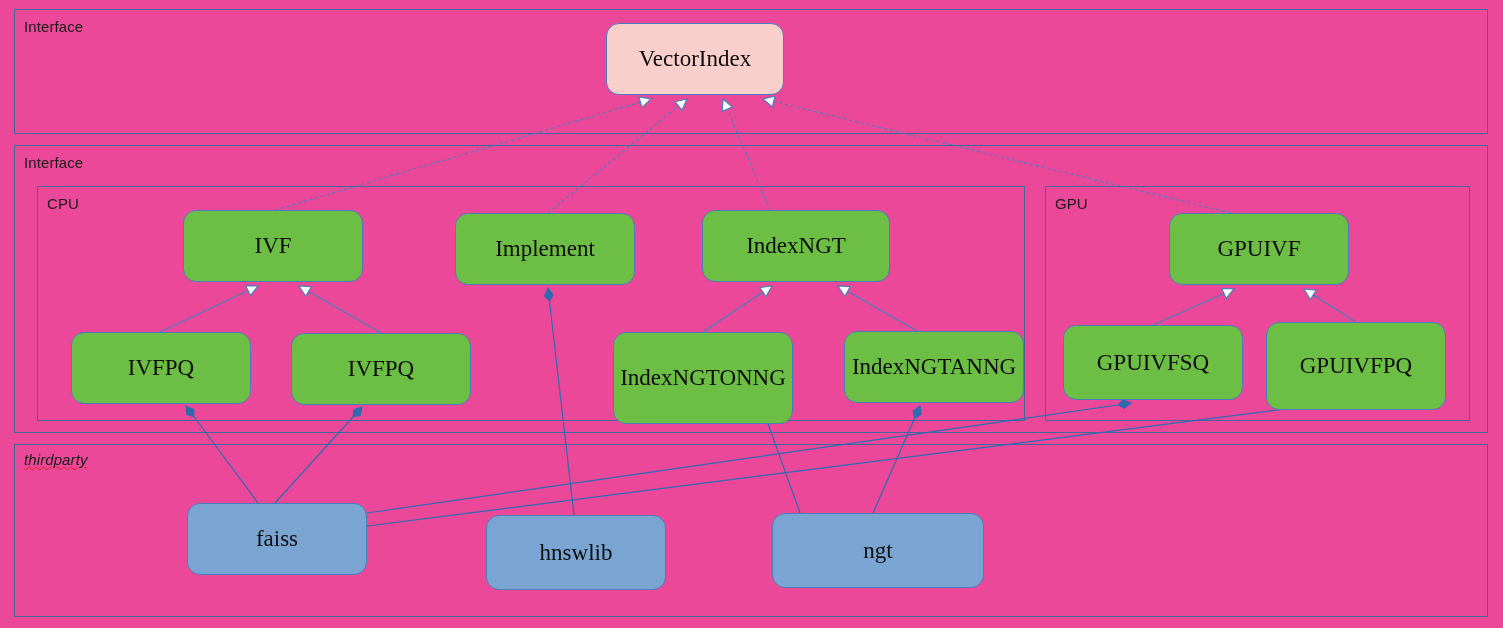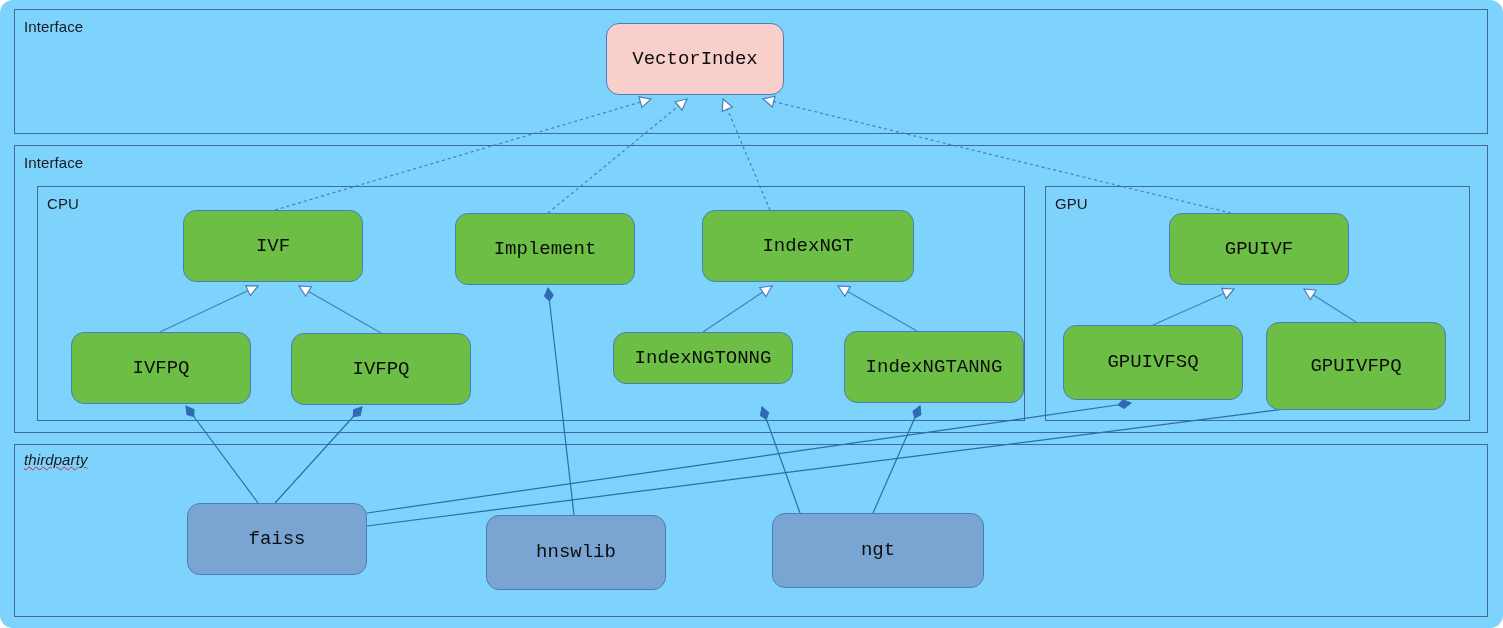--- a/index.html
+++ b/index.html
@@ -8,23 +8,22 @@
     padding: 0;
     background: #ffffff;
   }
   body {
     font-family: "Liberation Sans", sans-serif;
   }
   #canvas {
     position: relative;
     width: 1503px;
     height: 628px;
-    background: #7dd3fc;
+    background: #ec4899;
     overflow: hidden;
-    border-radius: 13px;
   }
   #edges {
     position: absolute;
     left: 0;
     top: 0;
     width: 1503px;
     height: 628px;
     pointer-events: none;
   }
   .container-box {
@@ -48,22 +47,22 @@
     text-decoration-thickness: 1px;
   }
   .node {
     position: absolute;
     border-radius: 13px;
     border: 1px solid #4a7ebb;
     box-sizing: border-box;
     display: flex;
     align-items: center;
     justify-content: center;
-    font-family: Liberation Mono, monospace;
-    font-size: 19px;
+    font-family: Liberation Serif, serif;
+    font-size: 23px;
     color: #0d0d0d;
     text-align: center;
     line-height: 1.1;
     white-space: nowrap;
   }
   .node.iface  { background: #f9cfcb; }
   .node.impl   { background: #6cbe45; }
   .node.third  { background: #7aa5d2; }
 </style>
 </head>
@@ -111,25 +110,25 @@
         <line x1="574" y1="515" x2="548" y2="288" stroke="#2e6bb0" stroke-width="1.2" marker-end="url(#m-filled-diamond)"></line>
         <line x1="800" y1="513" x2="762" y2="407" stroke="#2e6bb0" stroke-width="1.2" marker-end="url(#m-filled-diamond)"></line>
         <line x1="873" y1="513" x2="920" y2="406" stroke="#2e6bb0" stroke-width="1.2" marker-end="url(#m-filled-diamond)"></line>
       </g>
   </svg>
 
   <div id="nodes-layer">
       <div class="node iface" style="left: 606px; top: 23px; width: 178px; height: 72px;">VectorIndex</div>
       <div class="node impl" style="left: 183px; top: 210px; width: 180px; height: 72px;">IVF</div>
       <div class="node impl" style="left: 455px; top: 213px; width: 180px; height: 72px;">Implement</div>
-      <div class="node impl" style="left: 702px; top: 210px; width: 212px; height: 72px;">IndexNGT</div>
+      <div class="node impl" style="left: 702px; top: 210px; width: 188px; height: 72px;">IndexNGT</div>
       <div class="node impl" style="left: 1169px; top: 213px; width: 180px; height: 72px;">GPUIVF</div>
       <div class="node impl" style="left: 71px; top: 332px; width: 180px; height: 72px;">IVFPQ</div>
       <div class="node impl" style="left: 291px; top: 333px; width: 180px; height: 72px;">IVFPQ</div>
-      <div class="node impl" style="left: 613px; top: 332px; width: 180px; height: 52px;">IndexNGTONNG</div>
+      <div class="node impl" style="left: 613px; top: 332px; width: 180px; height: 92px;">IndexNGTONNG</div>
       <div class="node impl" style="left: 827px; top: 331px; width: 180px; height: 72px; margin-left: 17px;">IndexNGTANNG</div>
       <div class="node impl" style="left: 1063px; top: 325px; width: 180px; height: 75px;">GPUIVFSQ</div>
       <div class="node impl" style="left: 1266px; top: 322px; width: 180px; height: 88px;">GPUIVFPQ</div>
       <div class="node third" style="left: 187px; top: 503px; width: 180px; height: 72px;">faiss</div>
       <div class="node third" style="left: 486px; top: 515px; width: 180px; height: 75px;">hnswlib</div>
       <div class="node third" style="left: 772px; top: 513px; width: 212px; height: 75px;">ngt</div>
     </div>
 
 </div>
 

